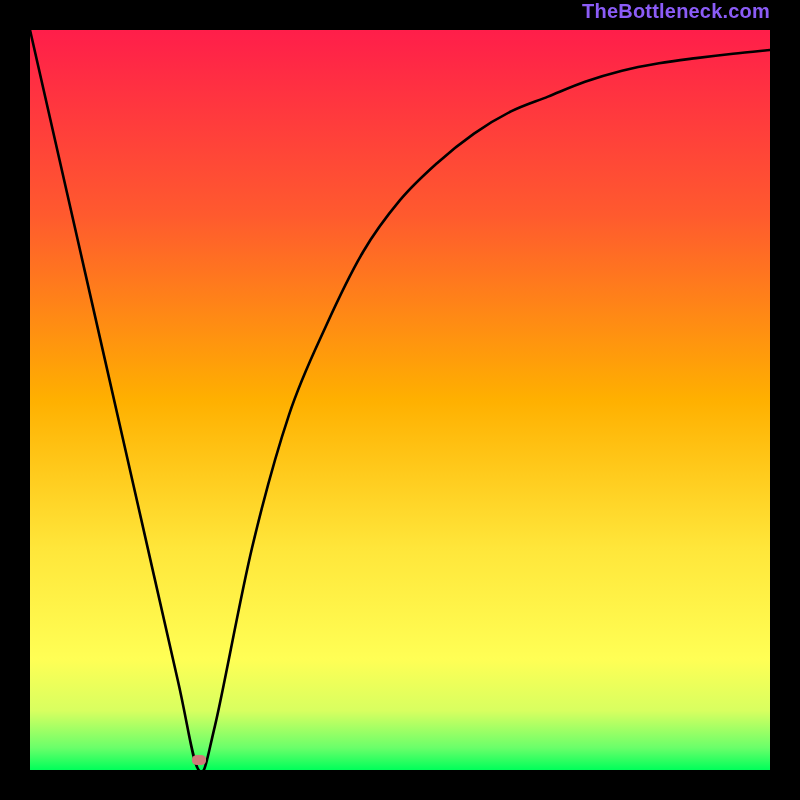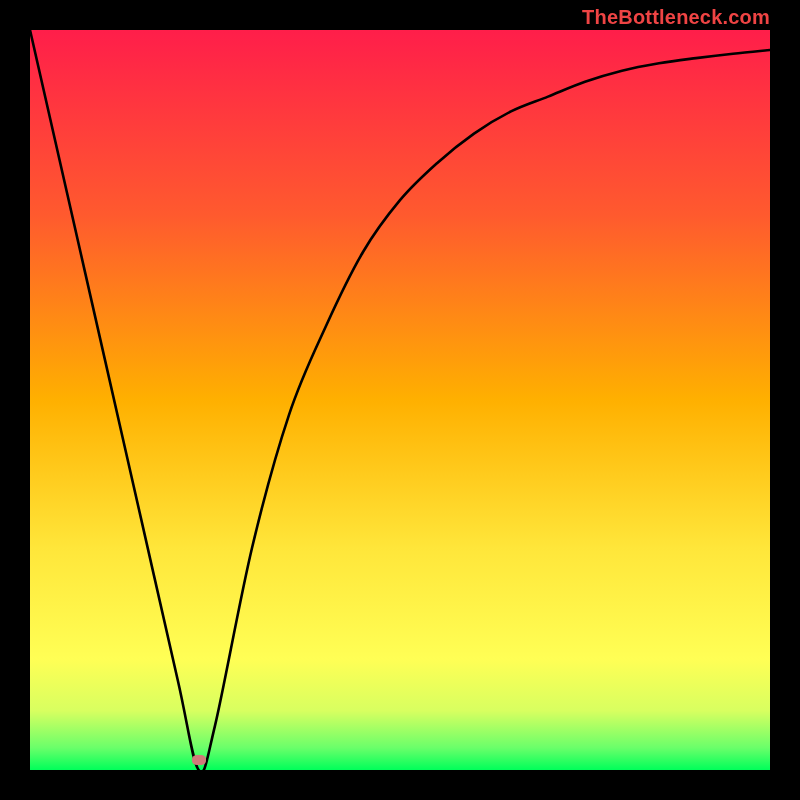--- a/index.html
+++ b/index.html
@@ -30,23 +30,23 @@
       #ffb000 50%,
       #ffe63a 70%,
       #ffff55 85%,
       #d8ff60 92%,
       #6aff6a 97%,
       #00ff5a 100%
     );
   }
   .watermark {
     position: absolute;
-    top: 6px;
+    top: 0;
     right: 30px;
-    color: #ef4444;
+    color: #8b5cf6;
     font-size: 20px;
     font-weight: 600;
     letter-spacing: 0.2px;
     user-select: none;
   }
   svg.curve {
     position: absolute;
     left: 0;
     top: 0;
     width: 740px;

